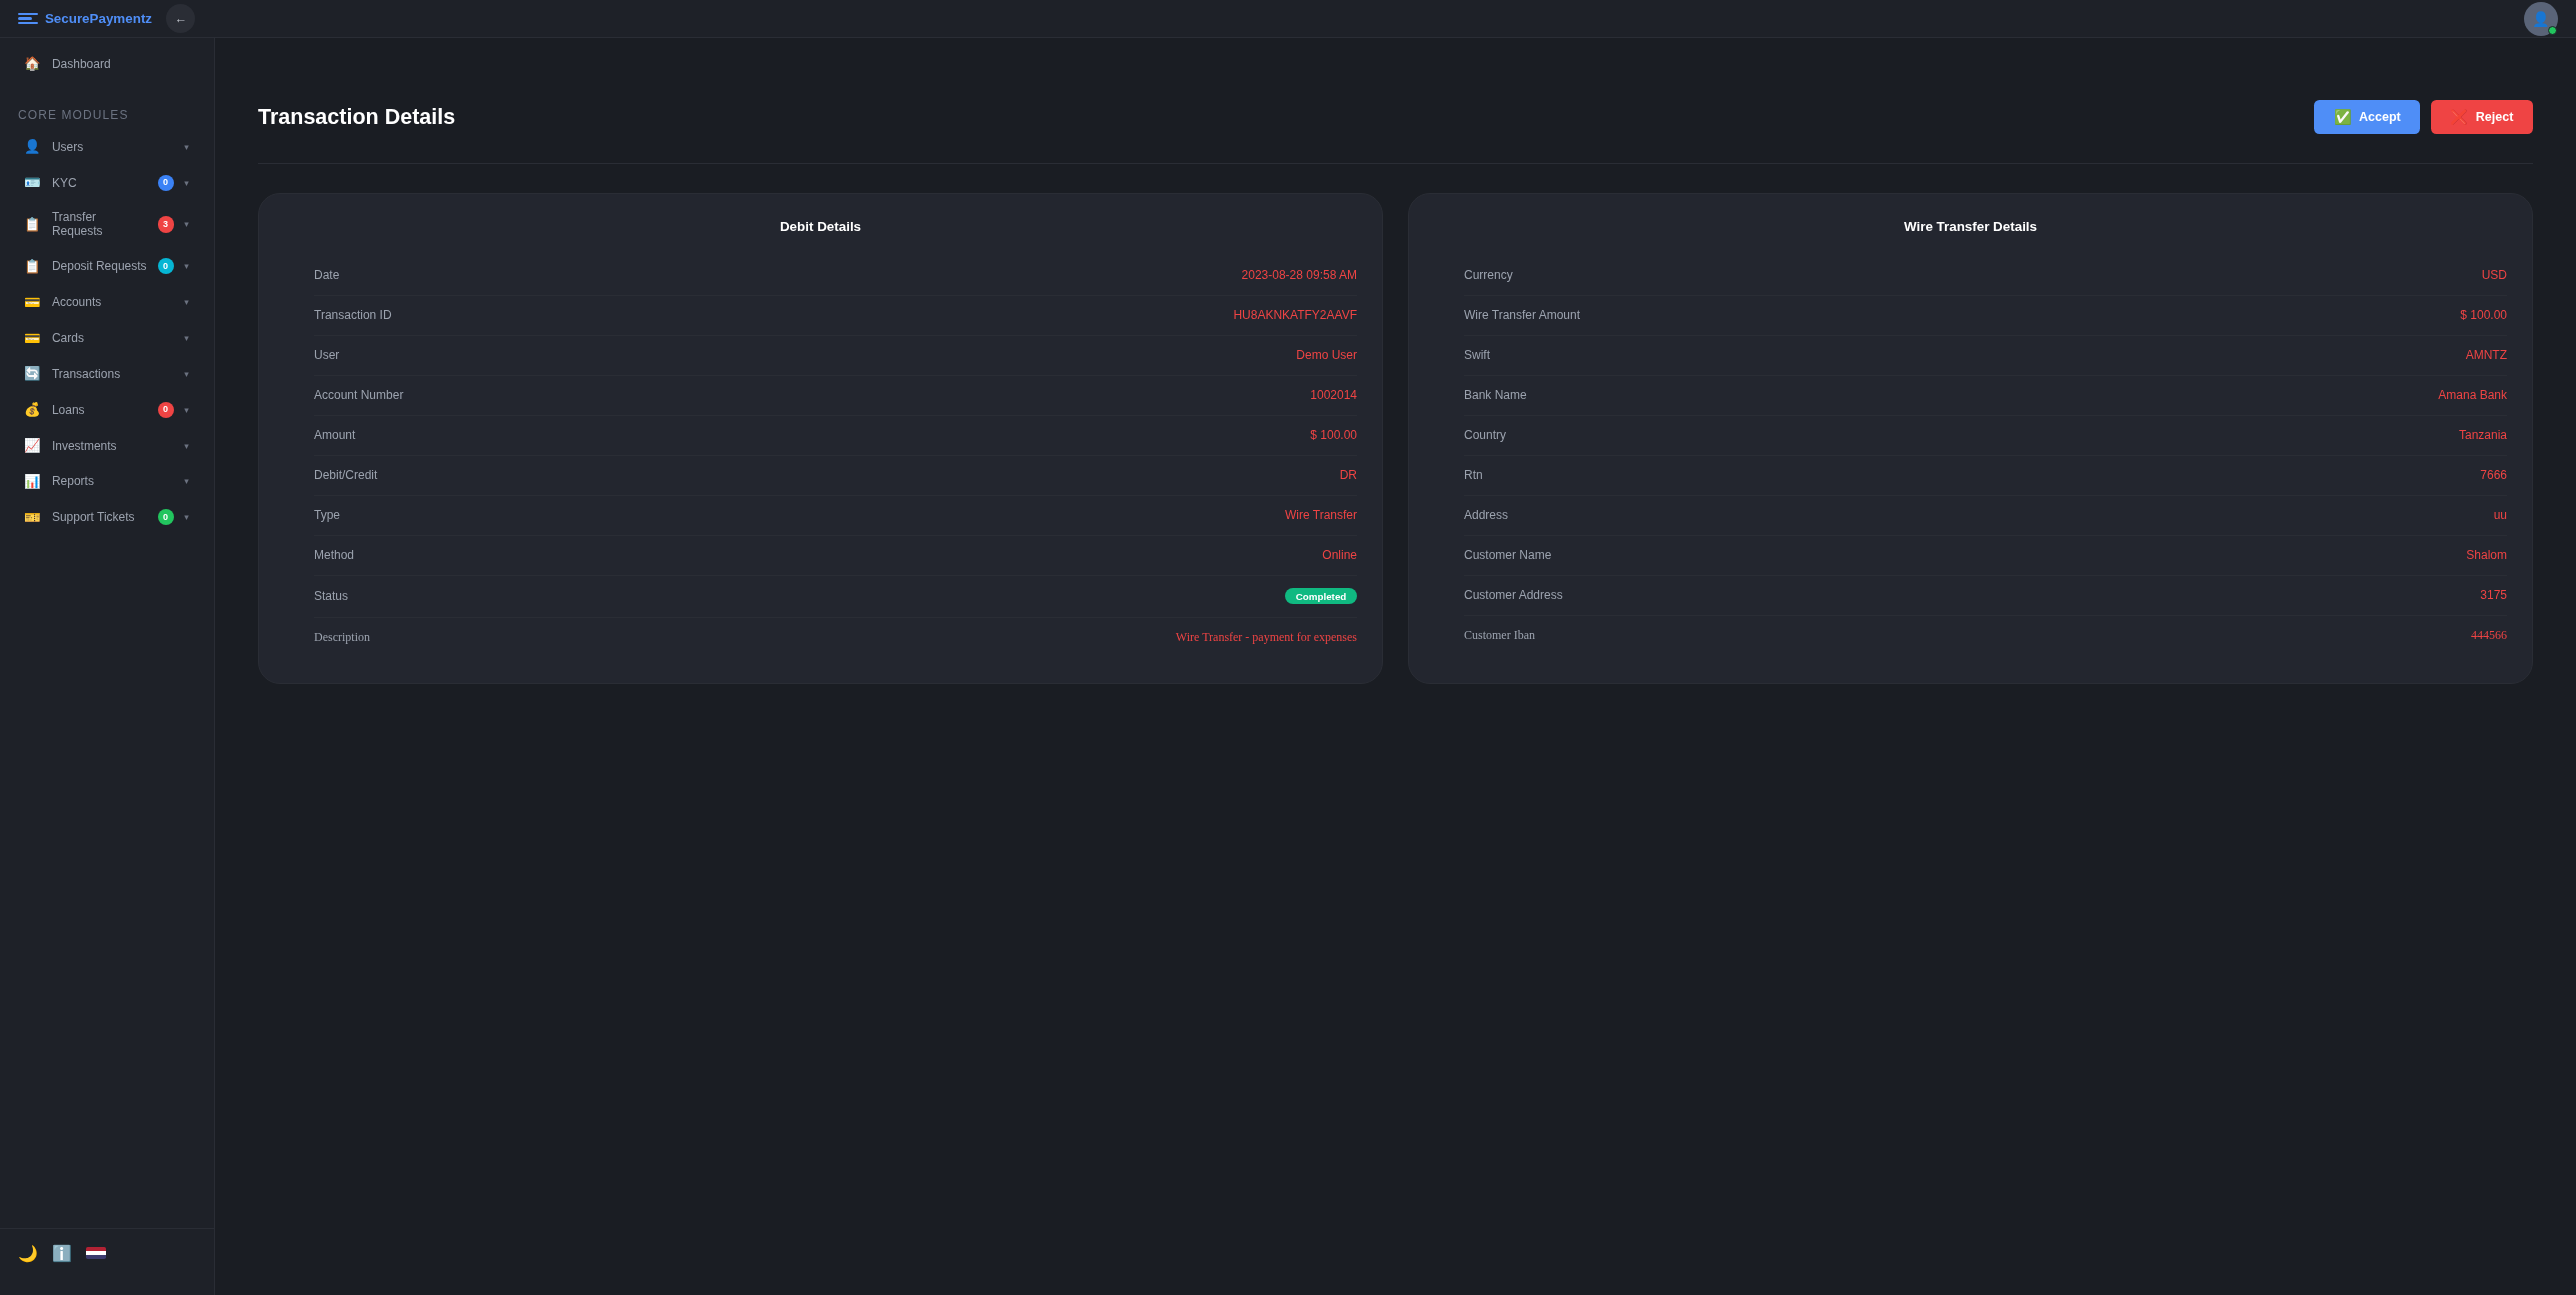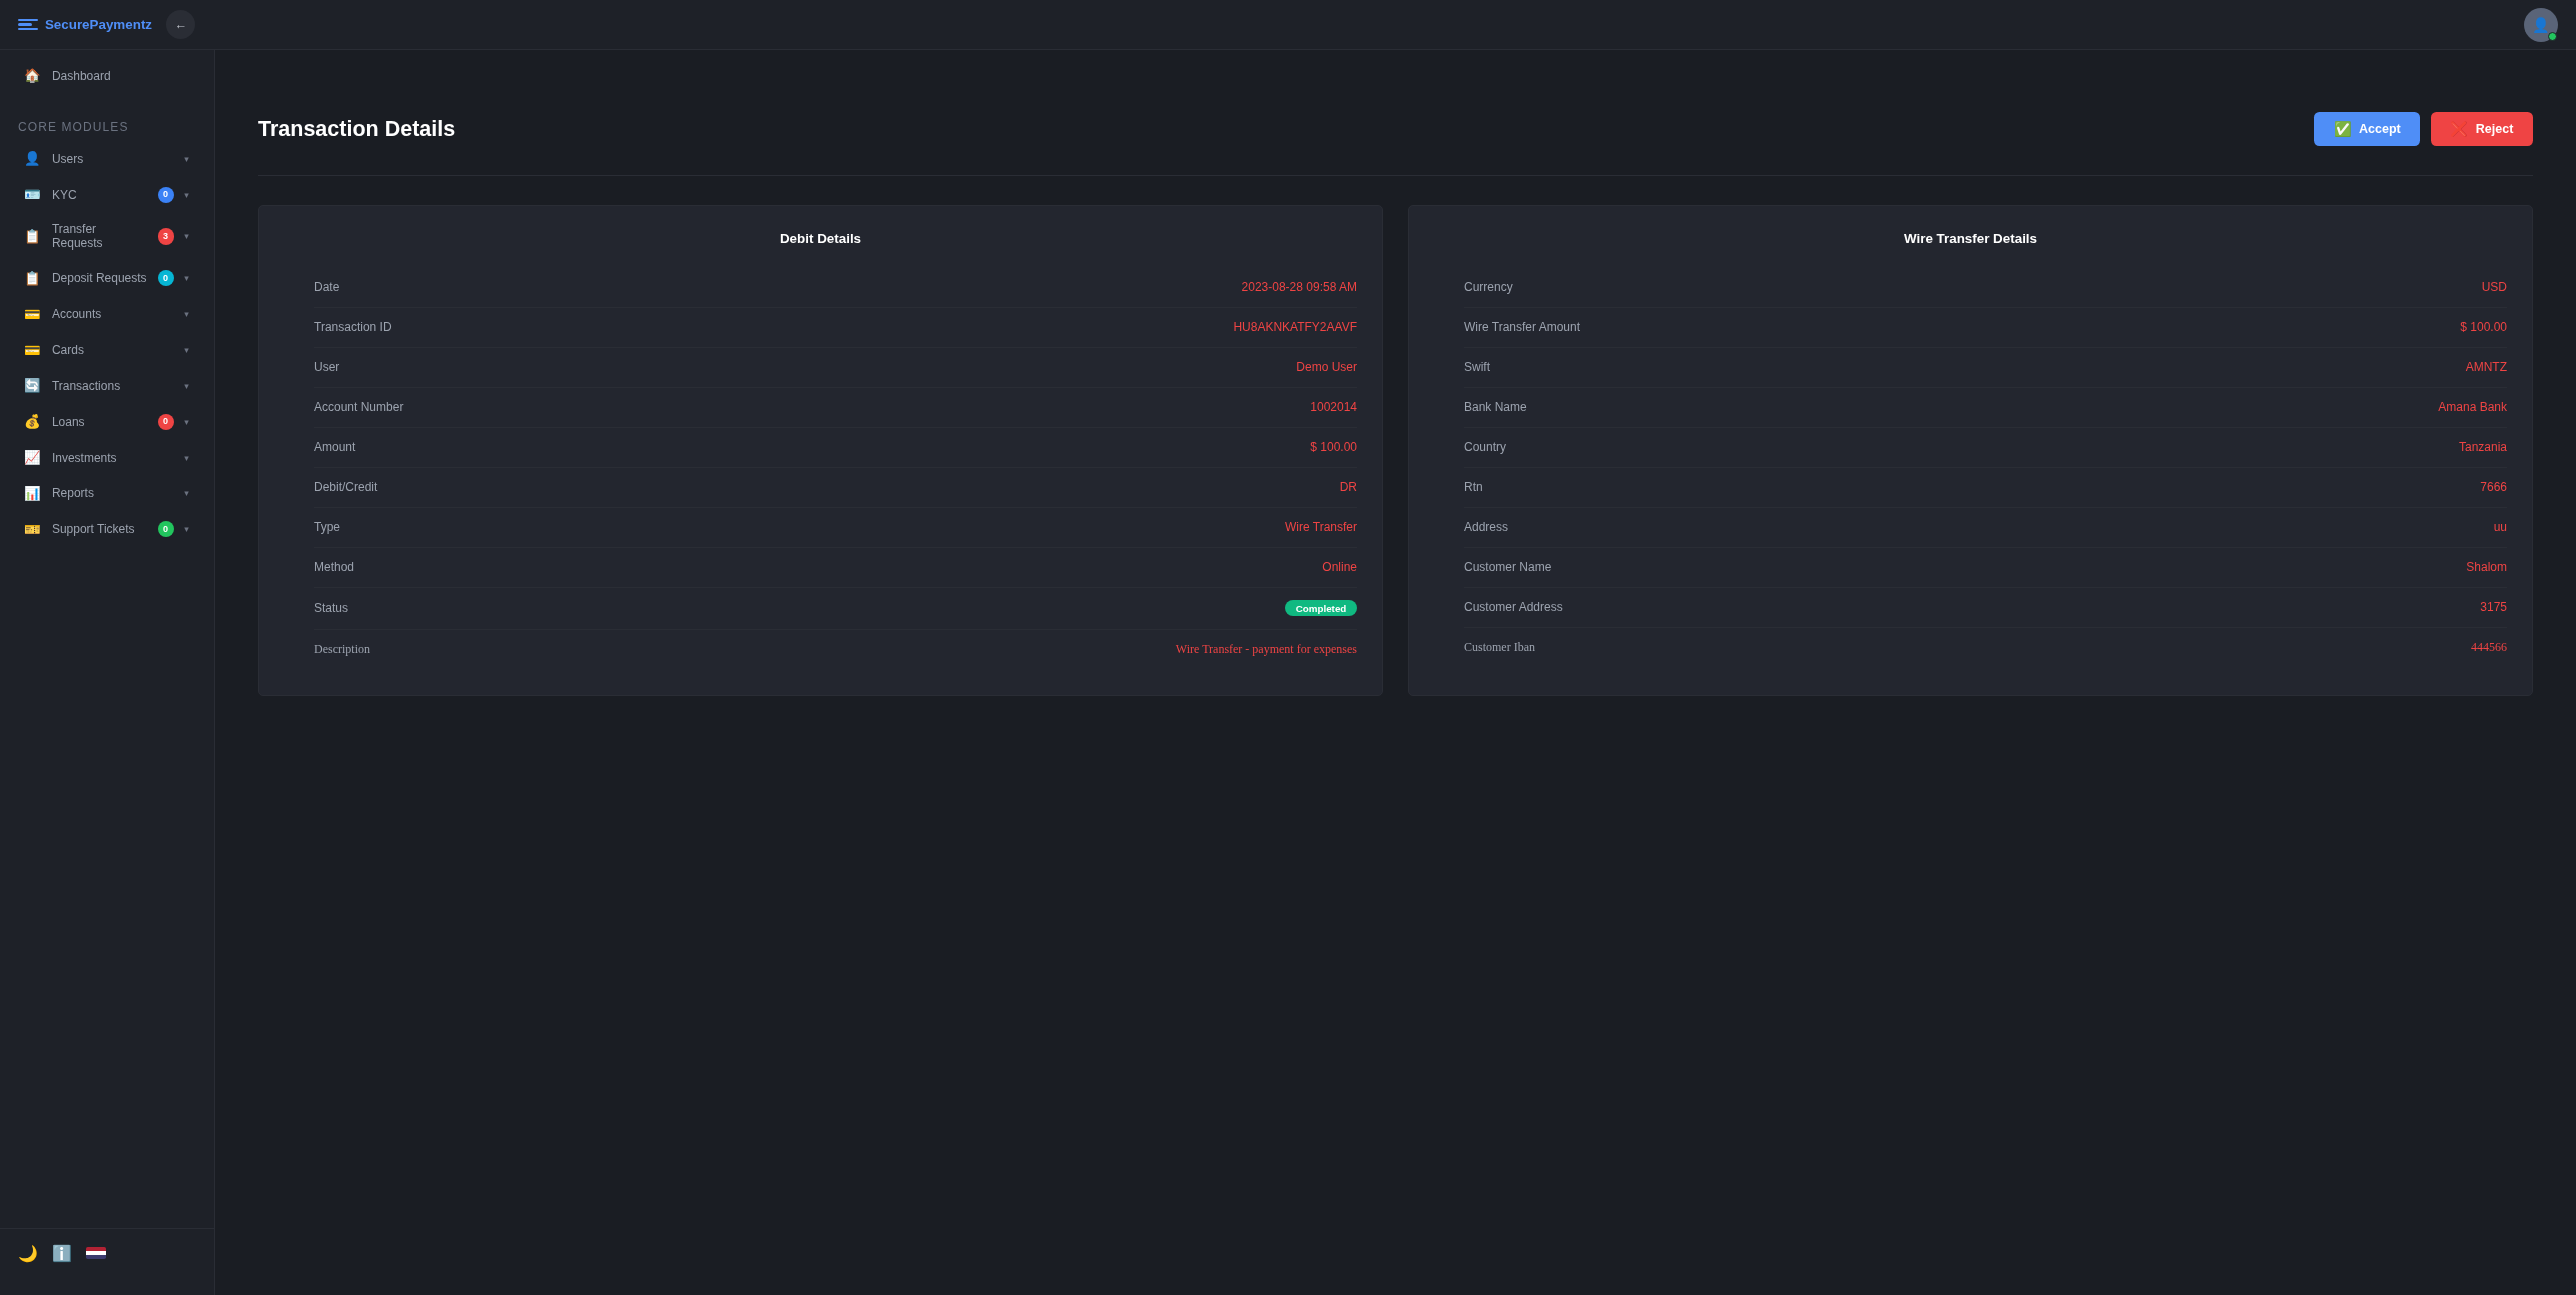--- a/index.html
+++ b/index.html
@@ -12,21 +12,21 @@
       display: flex;
       flex-direction: column;
     }
 
     
     .navbar {
       display: flex;
       align-items: center;
       justify-content: space-between;
       background: #1e2128;
-      height: 50px;
+      height: 38px;
       padding: 0 18px;
       border-bottom: 0.9px solid #2a2d35;
       flex-shrink: 0;
     }
     .navbar-left {
       display: flex;
       align-items: center;
       gap: 14.3px;
     }
     .logo {
@@ -248,21 +248,21 @@
     }
 
     
     .cards-row {
       display: grid;
       grid-template-columns: 1fr 1fr;
       gap: 25px;
     }
     .detail-card {
       background: #23262f;
-      border-radius: 5px;
+      border-radius: 22px;
       padding: 25px;
       border: 0.9px solid #2a2d35;
     }
     .detail-card-title {
       font-size: 13.4px;
       font-weight: 700;
       color: #fff;
       text-align: center;
       margin-bottom: 21.5px;
     }

